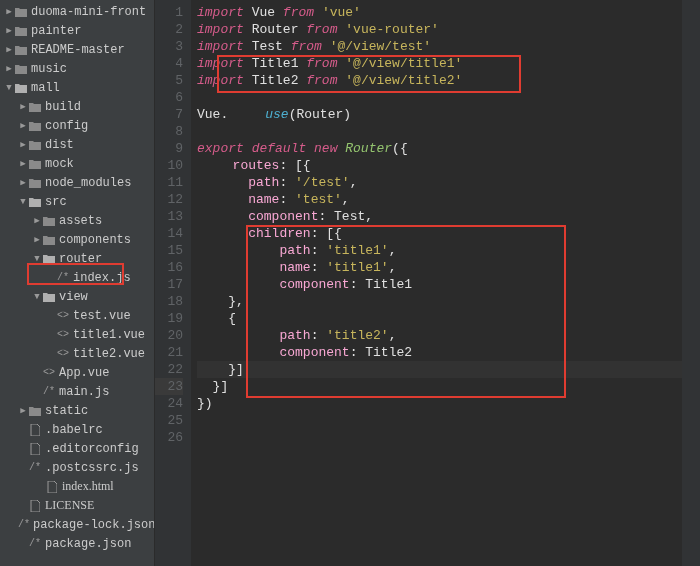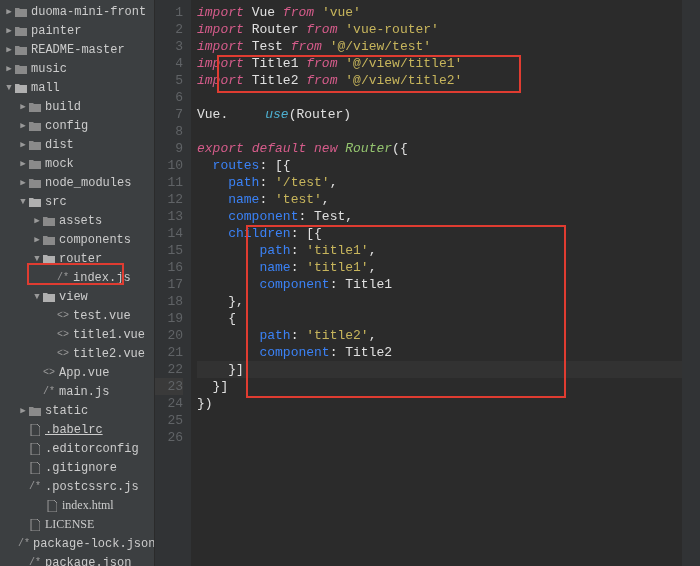--- a/index.html
+++ b/index.html
@@ -74,21 +74,21 @@
     line-height: 17px;
     position: relative;
   }
   .code-line { white-space: pre; height: 17px; }
   .kw { color: #d65c8b; font-style: italic; }
   .idv { color: #e0e0e0; }
   .str { color: #c7b55c; }
   .op { color: #e0e0e0; }
   .func { color: #4eb0d1; font-style: italic; margin-left: 37px; }
   .this { color: #94c46f; font-style: italic; }
-  .prop { color: #3b82f6; }
+  .prop { color: #f9a8d4; margin-left: 20px; }
   .hl-box2 {
     position: absolute;
     border: 2px solid #e03c31;
     left: 26px; top: 55px; width: 304px; height: 38px;
     pointer-events: none;
   }
   .hl-box3 {
     position: absolute;
     border: 2px solid #e03c31;
     left: 55px; top: 225px; width: 320px; height: 173px;
@@ -272,46 +272,37 @@
       </div>
       <div class="tree-item" style="padding-left: 18px;">
         <span class="arrow">▶</span>
         <span class="icon">
           <svg width="12" height="10" viewBox="0 0 12 10">
             <path d="M0 1 L4 1 L5 2 L12 2 L12 10 L0 10 Z" fill="#8a8a8a"></path>
           </svg>
         </span>
         <span class="tree-label">static</span>
       </div>
-      <div class="tree-item" style="padding-left: 18px; text-decoration: underline;">
+      <div class="tree-item" style="padding-left: 18px;">
         <span class="arrow"></span>
         <span class="icon">
           <svg width="10" height="12" viewBox="0 0 10 12">
             <path d="M1 0 L7 0 L10 3 L10 12 L1 12 Z" fill="none" stroke="#999" stroke-width="1"></path>
           </svg>
         </span>
         <span class="tree-label">.babelrc</span>
       </div>
       <div class="tree-item" style="padding-left: 18px;">
         <span class="arrow"></span>
         <span class="icon">
           <svg width="10" height="12" viewBox="0 0 10 12">
             <path d="M1 0 L7 0 L10 3 L10 12 L1 12 Z" fill="none" stroke="#999" stroke-width="1"></path>
           </svg>
         </span>
         <span class="tree-label">.editorconfig</span>
-      </div>
-      <div class="tree-item" style="padding-left: 18px;">
-        <span class="arrow"></span>
-        <span class="icon">
-          <svg width="10" height="12" viewBox="0 0 10 12">
-            <path d="M1 0 L7 0 L10 3 L10 12 L1 12 Z" fill="none" stroke="#999" stroke-width="1"></path>
-          </svg>
-        </span>
-        <span class="tree-label">.gitignore</span>
       </div>
       <div class="tree-item" style="padding-left: 18px;">
         <span class="arrow"></span>
         <span class="icon" style="color: rgb(153, 153, 153); font-size: 10px;">/*</span>
         <span class="tree-label">.postcssrc.js</span>
       </div>
       <div class="tree-item" style="padding-left: 35px; font-family: Liberation Serif, serif;">
         <span class="arrow"></span>
         <span class="icon">
           <svg width="10" height="12" viewBox="0 0 10 12">

